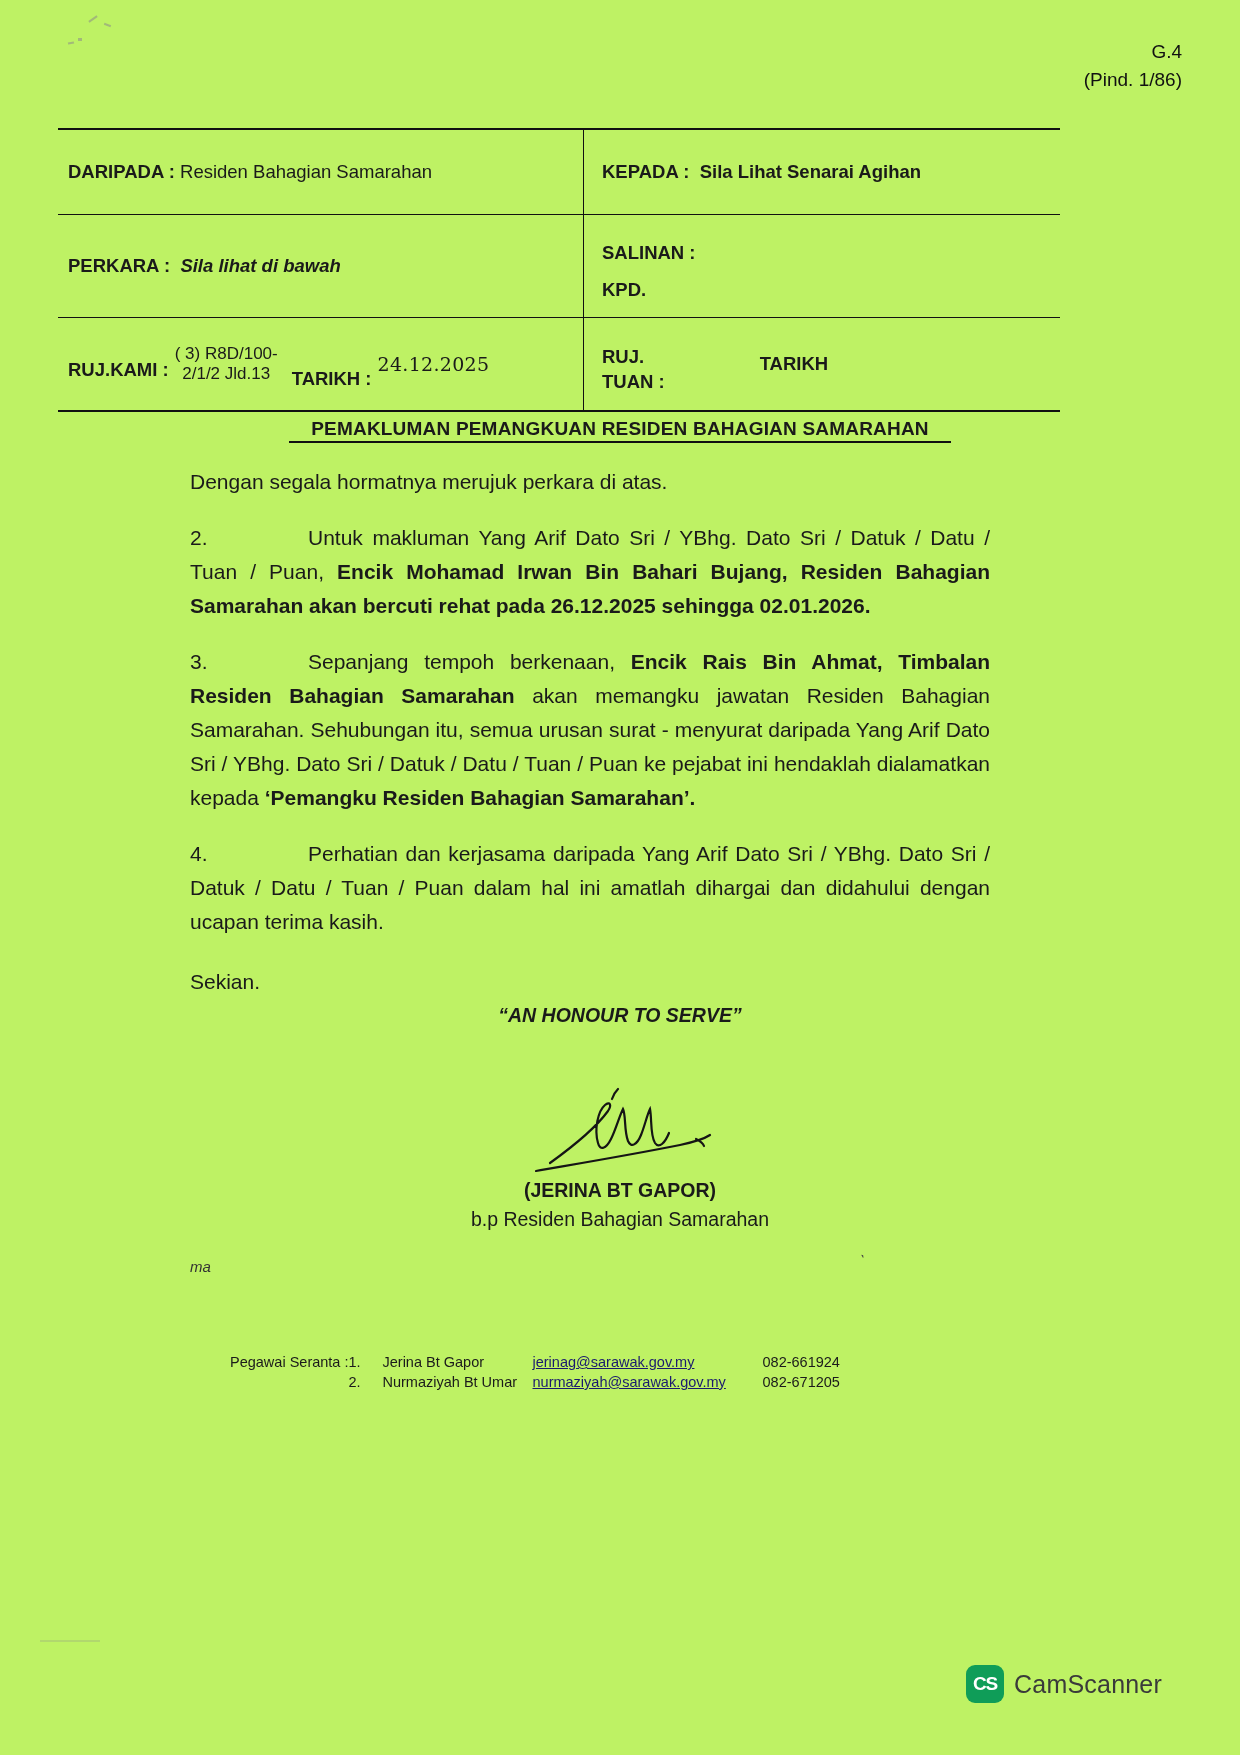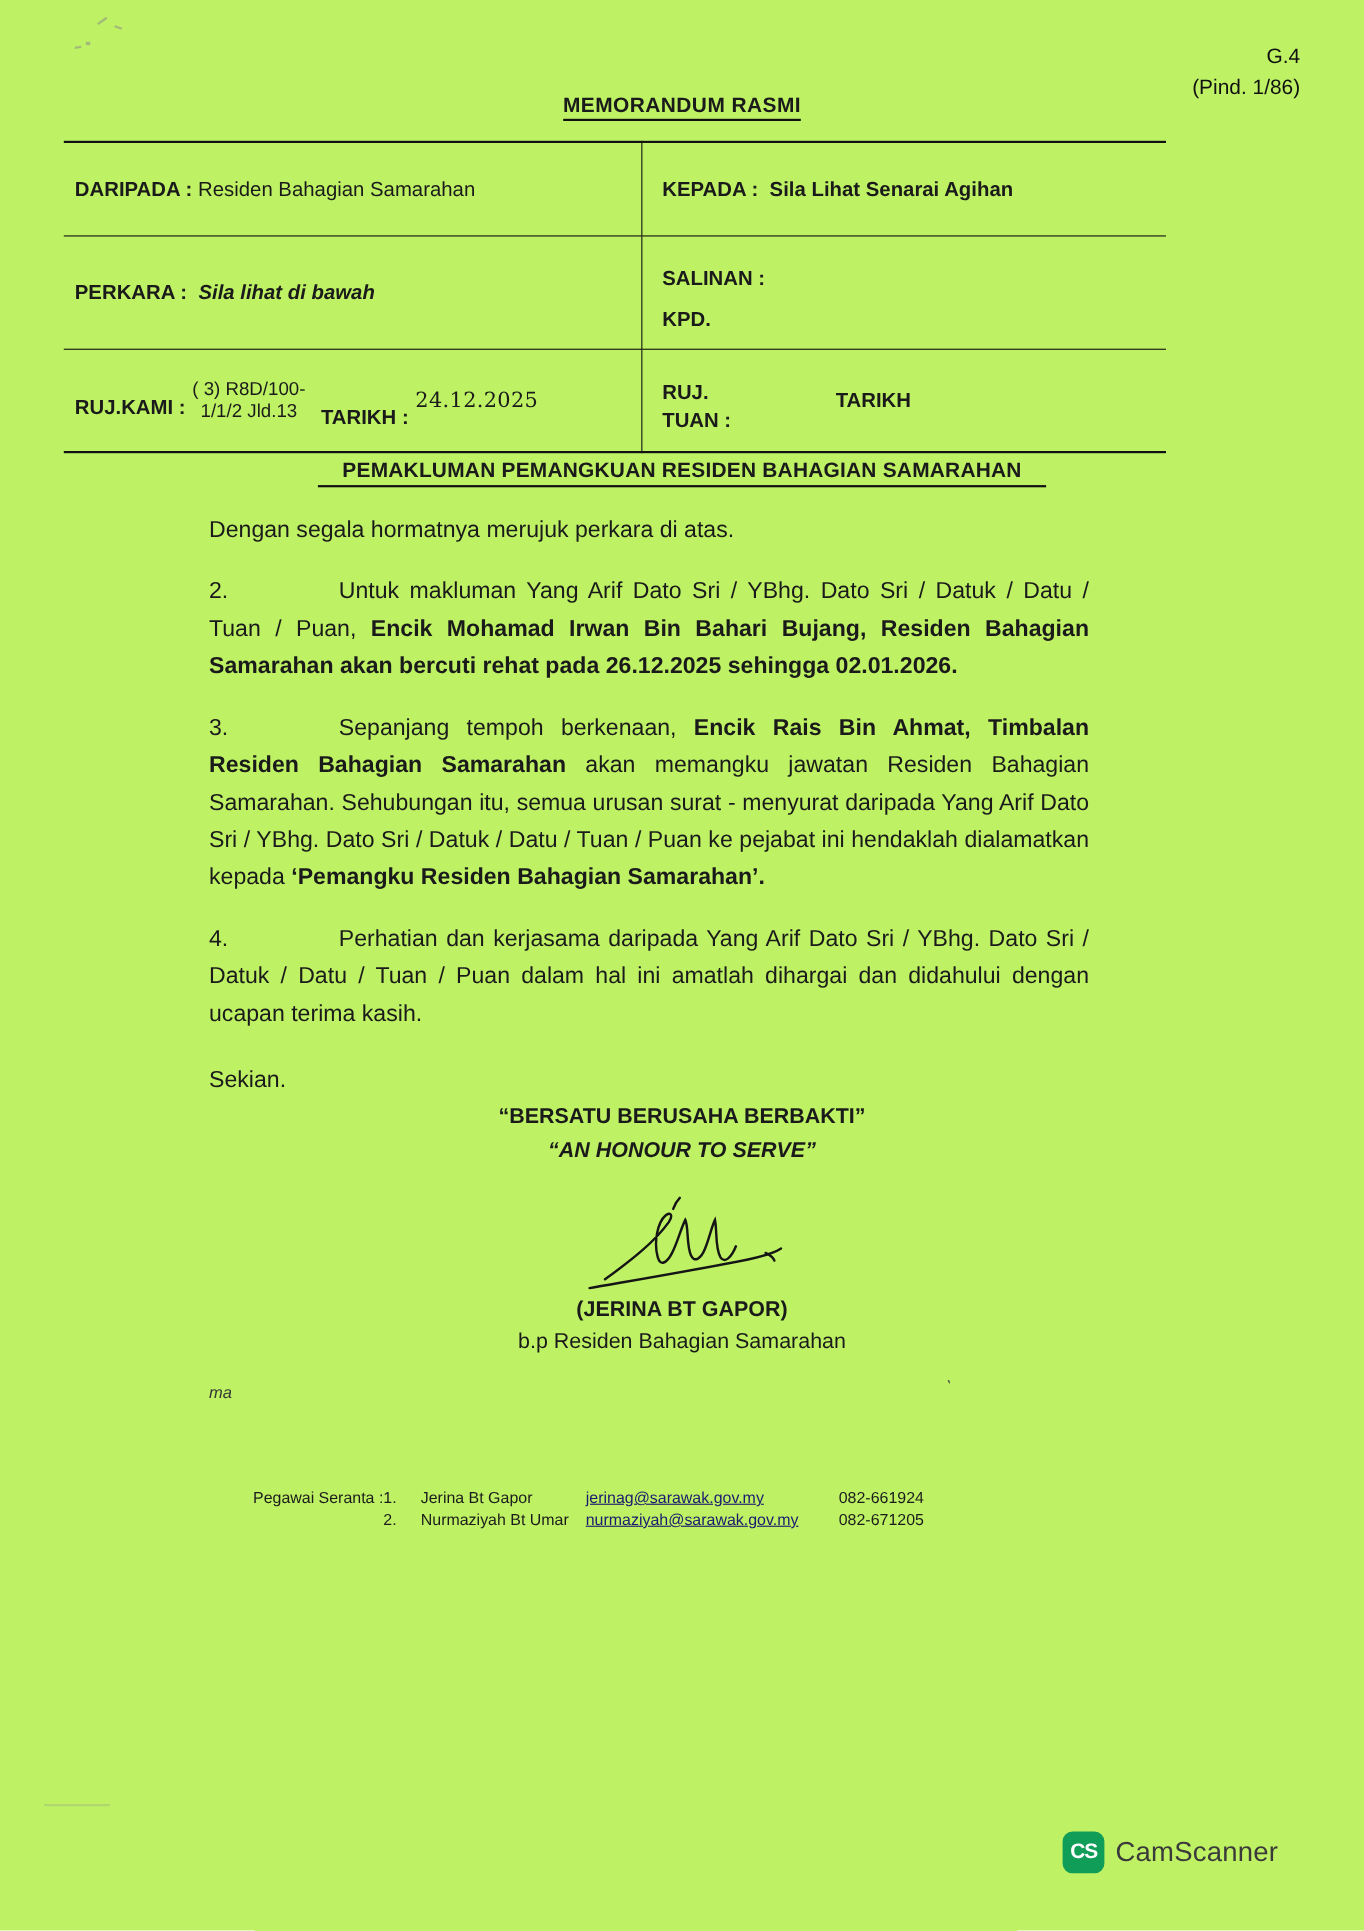--- a/index.html
+++ b/index.html
@@ -266,23 +266,20 @@
   <div class="scan-speck" style="top:24px;left:104px;width:7px;height:2px;transform:rotate(20deg);"></div>
   <div class="scan-speck" style="top:42px;left:68px;width:6px;height:2px;transform:rotate(-10deg);"></div>
   <div class="scan-speck" style="top:38px;left:78px;width:4px;height:3px;"></div>
   <div class="scan-speck" style="top:1640px;left:40px;width:60px;height:2px;opacity:0.25;"></div>
 
   <div class="header-code">
     <div>G.4</div>
     <div>(Pind. 1/86)</div>
   </div>
 
-  <div class="doc-title">
-    <span>MEMORANDUM RASMI</span>
-  </div>
 
   <table class="memo-table">
     <tbody>
         <tr class="row1">
       <td class="left-cell">
         <span class="lbl">DARIPADA :</span>
         <span class="val">Residen Bahagian Samarahan</span>
       </td>
       <td class="right-cell">
         <span class="lbl">KEPADA :</span>
@@ -298,21 +295,21 @@
         <div class="lbl">SALINAN :</div>
         <div class="lbl">KPD.</div>
       </td>
     </tr>
     <tr class="row3">
       <td class="left-cell">
         <div class="ref-flex">
           <span class="lbl">RUJ.KAMI :</span>
           <span class="ref-num">
             <span>( 3) R8D/100-</span><br>
-            <span>1/1/2 Jld.13</span>
+            <span>2/1/2 Jld.13</span>
           </span>
           <span class="tarikh-lbl">TARIKH :</span>
           <span class="date-hand">24.12.2025</span>
         </div>
       </td>
       <td class="right-cell">
         <div class="right-inline">
           <span class="lbl twoline">
             <span>RUJ.</span><br>
             <span>TUAN :</span>
@@ -340,21 +337,20 @@
     </p>
 
     <p class="para">
       <span class="pnum">4.</span><span>Perhatian dan kerjasama daripada Yang Arif Dato Sri / YBhg. Dato Sri / Datuk / Datu / Tuan / Puan dalam hal ini amatlah dihargai dan didahului dengan ucapan terima kasih.</span>
     </p>
 
     <p class="para nojust sekian">Sekian.</p>
   </div>
 
   <div class="motto">
-    <div class="l1">“BERSATU BERUSAHA BERBAKTI”</div>
     <div class="l2">“AN HONOUR TO SERVE”</div>
   </div>
 
   <div class="sign-area">
     <svg class="sign-svg" width="260" height="100" viewBox="0 0 260 100">
       <g fill="none" stroke="#151515" stroke-width="2.2" stroke-linecap="round">
         <path d="M60 78 C85 60 105 44 118 26 C122 20 120 16 115 20 C108 26 104 44 108 58 C110 66 116 64 121 54 C126 44 129 32 133 24 C136 30 134 46 138 56 C141 63 147 60 151 50 C155 40 157 30 160 24 C162 34 160 50 165 58 C169 64 175 58 179 48"></path>
         <path d="M46 86 C80 80 140 70 190 60 C204 57 214 54 220 50"></path>
         <path d="M122 14 C124 8 126 6 128 4"></path>
         <path d="M206 54 C210 56 213 58 214 61"></path>

